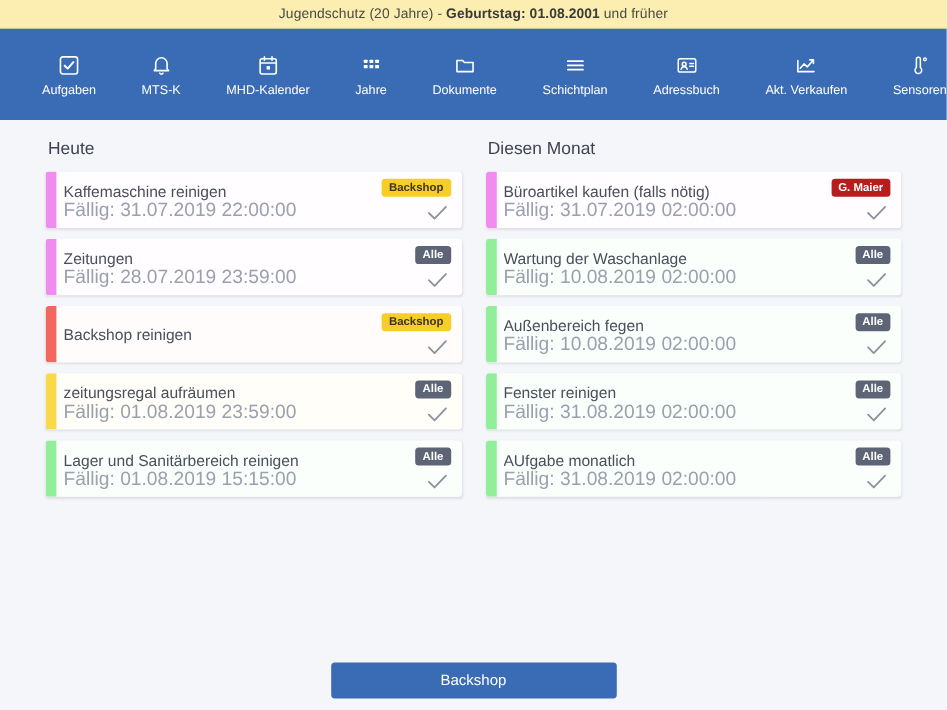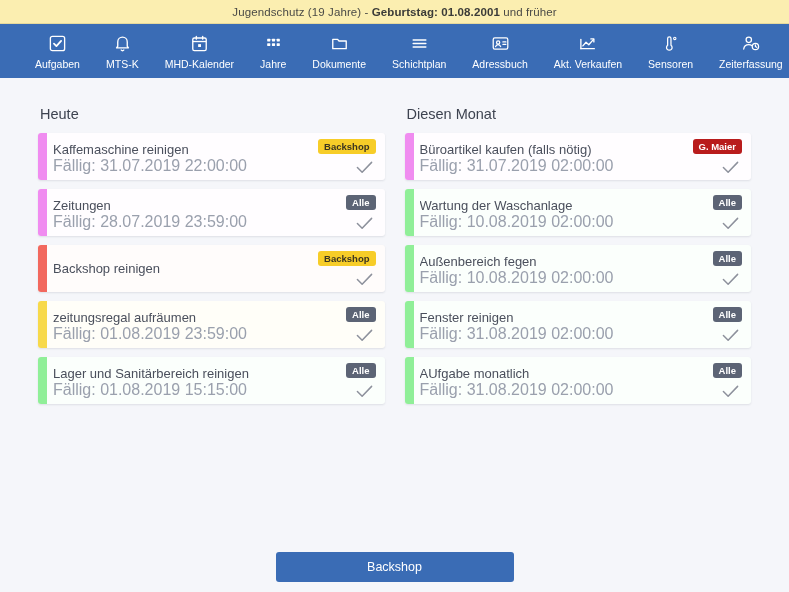--- a/index.html
+++ b/index.html
@@ -19,26 +19,26 @@
     font-size: 11.5px;
     display: flex; align-items: center; justify-content: center;
     letter-spacing: .1px;
     border-bottom: 1px solid #e6d99d;
   }
   .age-banner .bold { font-weight: bold; color: #3b3b38; }
   .age-banner span { white-space: pre; }
 
   
   .navbar {
-    height: 54px;
+    height: 76px;
     background: #3a6cb5;
     display: flex;
     align-items: center;
     padding: 0 22px;
-    gap: 0;
+    gap: 12px;
   }
   .nav-item {
     flex: 0 0 auto;
     display: flex; flex-direction: column;
     align-items: center; justify-content: center;
     color: #ffffff;
     padding: 0 13px;
     height: 100%;
     cursor: pointer;
     user-select: none;
@@ -47,21 +47,20 @@
   .nav-icon svg { display: block; }
   .nav-label { font-size: 10.5px; line-height: 12px; white-space: nowrap; }
 
   
   .content {
     flex: 1;
     display: flex;
     padding: 16px 38px 0 38px;
     gap: 20px;
     align-items: flex-start;
-    margin-top: 12px;
   }
   .column { flex: 1 1 0; min-width: 0; }
   .col-title {
     font-size: 14.5px;
     color: #3d4350;
     margin: 0 0 11px 2px;
     font-weight: normal;
   }
 
   .task-card {
@@ -147,21 +146,21 @@
     font-family: "Liberation Sans", sans-serif;
     cursor: pointer;
   }
 </style>
 </head>
 <body>
 
 <div class="app">
 
   <div class="age-banner">
-    <span>Jugendschutz (19 Jahre) - </span>
+    <span>Jugendschutz (20 Jahre) - </span>
       <span class="bold">Geburtstag: 01.08.2001</span>
       <span> und früher</span>
   </div>
 
   <nav class="navbar">
 
     <div class="nav-item">
       <span class="nav-icon">
         <svg width="19" height="19" viewBox="0 0 24 24" fill="none" stroke="#ffffff" stroke-width="1.7">
           <rect x="3" y="3" width="18" height="18" rx="2.5"></rect>

